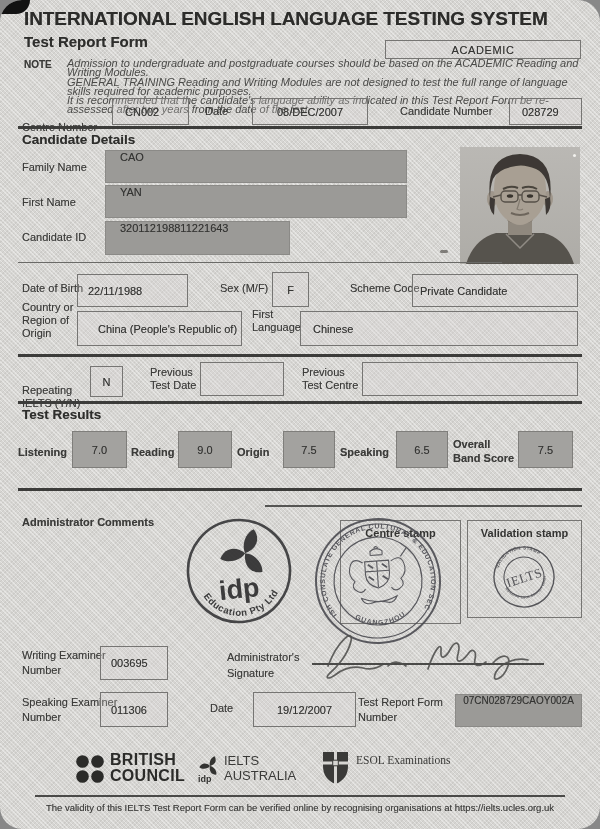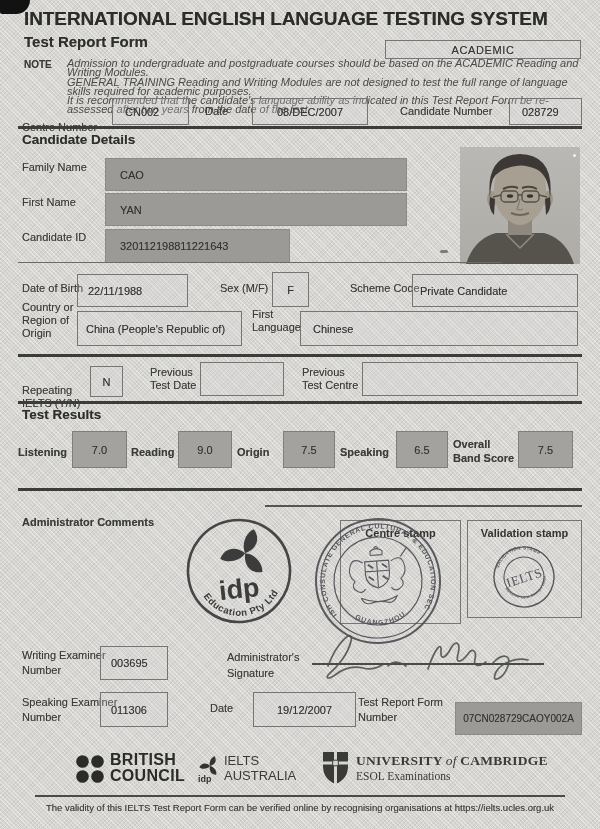--- a/index.html
+++ b/index.html
@@ -3,29 +3,30 @@
 <meta charset="utf-8">
 <style>
   html,body{margin:0;padding:0;background:#888;}
   #page{
     position:relative;width:600px;height:829px;overflow:hidden;
     font-family:"Liberation Sans",sans-serif;color:#3c3c3a;
     background-color:#d6d5d2;
     background-image:
       repeating-linear-gradient(45deg, rgba(255,255,255,.38) 0 1px, rgba(255,255,255,0) 1px 3px),
       repeating-linear-gradient(135deg, rgba(138,136,132,.14) 0 1px, rgba(138,136,132,0) 1px 3px);
+    border-radius: 22px;
   }
   .abs{position:absolute;}
   .lbl{font-size:11px;color:#3b3b39;text-shadow:0 0 .5px rgba(70,70,70,.5);}
   .ml{white-space:pre-line;line-height:13px;}
   .b{font-weight:700;}
   .hd{font-weight:700;font-size:13.5px;color:#2e2e2c;text-shadow:0 0 .5px rgba(60,60,60,.5);}
   .box{border:1px solid #767573;display:flex;align-items:center;box-sizing:border-box;background:rgba(218,217,214,.25);}
   .val{font-size:11px;color:#343432;text-shadow:0 0 .5px rgba(60,60,60,.5);white-space:nowrap;}
-  .gbar{background:#9b9a97;border:1px solid #8b8a87;display:flex;align-items:center;box-sizing:border-box;margin-top:8px;}
+  .gbar{background:#9b9a97;border:1px solid #8b8a87;display:flex;align-items:flex-start;box-sizing:border-box;}
   .score{background:#a3a29f;border:1px solid #7f7e7b;display:flex;align-items:center;justify-content:center;box-sizing:border-box;}
   .rule{background:#3c3c3a;}
   .center{justify-content:center;}
   .title{font-size:19px;font-weight:700;letter-spacing:-.1px;color:#2c2c2a;white-space:nowrap;text-shadow:0 0 .6px rgba(50,50,50,.6);}
   .sub{font-size:15px;font-weight:700;color:#2e2e2c;text-shadow:0 0 .5px rgba(60,60,60,.5);}
   .note{font-size:11px;font-style:italic;line-height:9.3px;color:#4a4a48;width:516px;}
   .stamplbl{font-weight:700;font-size:11px;color:#333331;}
   svg text{font-family:"Liberation Sans",sans-serif;}
 </style>
 </head>
@@ -128,21 +129,21 @@
     <span class="val">F</span>
   </div>
   <div class="abs lbl" style="left:350px;top:282px;">Scheme Code</div>
   <div class="abs lbl ml" style="left:22px;top:301px;">Country or
 Region of
 Origin</div>
 
   <div class="abs box" style="left:412px;top:274px;width:166px;height:33px;padding-left:7px;">
     <span class="val">Private Candidate</span>
   </div>
-  <div class="abs box" style="left:77px;top:311px;width:165px;height:35px;padding-left:8px;">
+  <div class="abs box" style="left:77px;top:311px;width:165px;height:35px;padding-left:20px;">
     <span class="val">China (People's Republic of)</span>
   </div>
   <div class="abs lbl ml" style="left:252px;top:308px;">First
 Language</div>
   <div class="abs box" style="left:300px;top:311px;width:278px;height:35px;padding-left:12px;">
     <span class="val">Chinese</span>
   </div>
 
   <div class="abs rule" style="left:18px;top:354px;width:564px;height:2.5px;"></div>
 
@@ -325,24 +326,19 @@
   </div>
 
   <div class="abs" style="left:322px;top:751px;width:27px;height:34px;">
     <svg width="27" height="34" viewBox="0 0 27 34">
       <path d="M1 1 h25 v14 q0 13 -12.5 18 Q1 28 1 15 z" fill="#3a3a38"></path>
       <path d="M13.5 1 v32 M1 12 h25" stroke="#d6d5d2" stroke-width="3"></path>
       <rect x="10.7" y="9.2" width="5.6" height="5.6" fill="#d6d5d2" stroke="#3a3a38" stroke-width="1"></rect>
     </svg>
   </div>
   <div class="abs" style="left:356px;top:753px;color:#3a3a38;font-family:'Liberation Serif',serif;">
-    <div style="font-size:13.5px;font-weight:700;letter-spacing:.2px;">
-      <span>UNIVERSITY</span>
-      <span style="font-style:italic;font-weight:400;">of</span>
-      <span>CAMBRIDGE</span>
-    </div>
     <div style="font-size:11.5px;margin-top:1px;">ESOL Examinations</div>
   </div>
 
   <div class="abs" style="left:35px;top:795px;width:530px;height:2px;background:#4a4a48;"></div>
   <div class="abs" style="left:0;top:802px;width:600px;text-align:center;font-size:9.5px;color:#3e3e3c;text-shadow:0 0 .5px rgba(60,60,60,.5);">The validity of this IELTS Test Report Form can be verified online by recognising organisations at https://ielts.ucles.org.uk</div>
 
 </div>
 
 </body></html>

